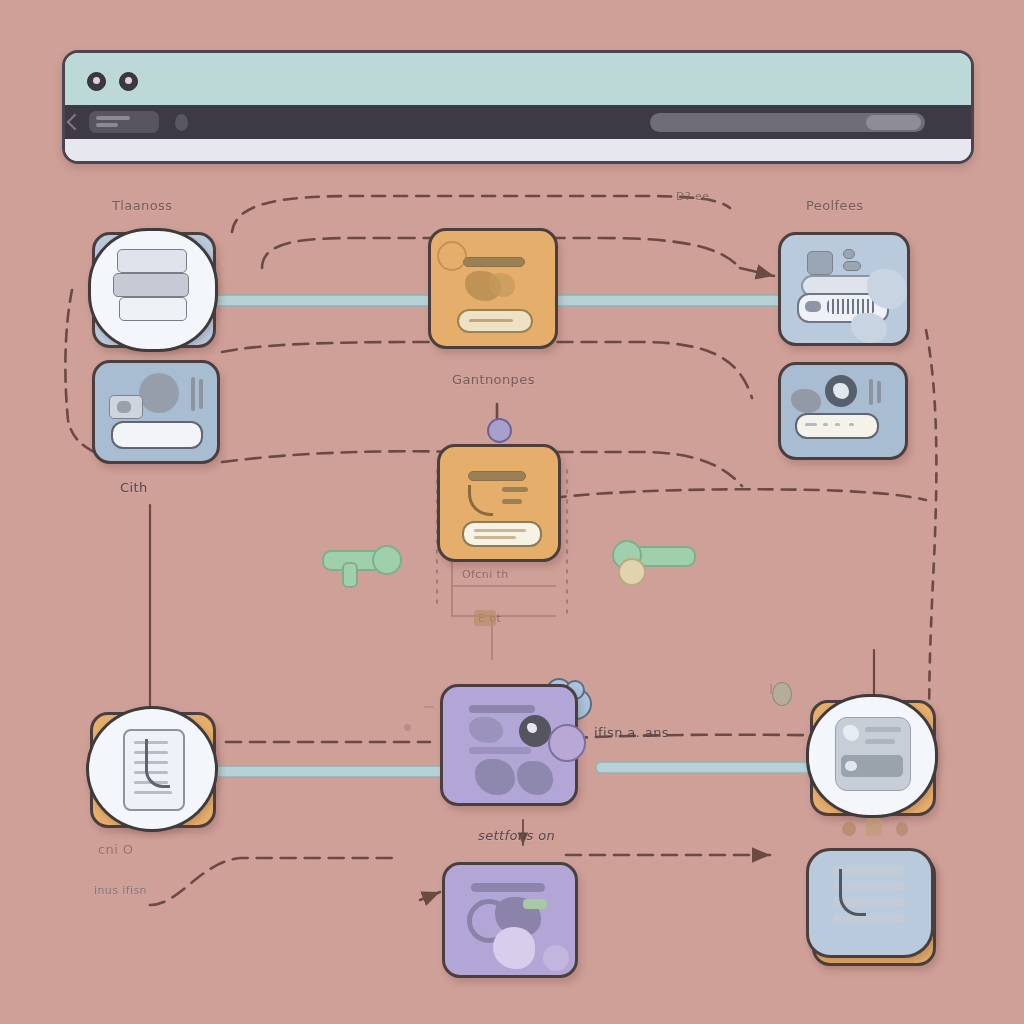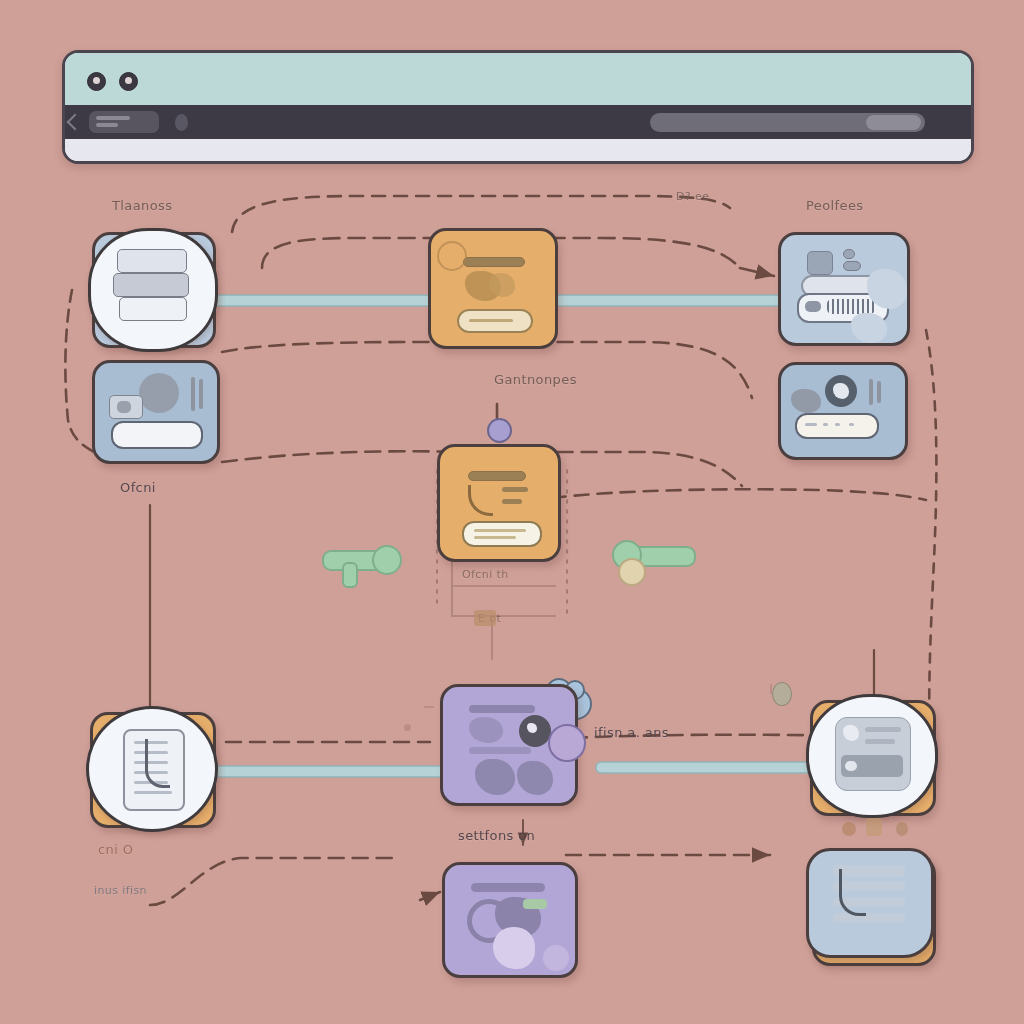--- a/index.html
+++ b/index.html
@@ -275,23 +275,23 @@
   </div>
 
   <div class="node grayblue" style="left:92px;top:360px;width:122px;height:98px;">
     <span class="disc" style="left:44px;top:10px;width:40px;height:40px;background:#9399a6;opacity:.85;"></span>
     <span class="bar" style="left:14px;top:32px;width:32px;height:22px;background:#cfd5de;border-color:#7d838f;"></span>
     <span class="bar" style="left:22px;top:38px;width:14px;height:12px;background:#9ba1ac;border:none;"></span>
     <span class="bar" style="left:96px;top:14px;width:4px;height:34px;background:#8d939f;border:none;border-radius:2px;"></span>
     <span class="bar" style="left:104px;top:16px;width:4px;height:30px;background:#8d939f;border:none;border-radius:2px;"></span>
     <span class="pillbar" style="left:16px;top:58px;width:88px;height:24px;background:#f2f4f8;border-color:#5f6573;"></span>
   </div>
-  <div class="label dark" style="left:120px;top:480px;">Ofcni</div>
-
-  <div class="label" style="left:452px;top:372px;margin-left:42px;">Gantnonpes</div>
+  <div class="label dark" style="left:120px;top:480px;">Cith</div>
+
+  <div class="label" style="left:452px;top:372px;">Gantnonpes</div>
   <div class="fdot" style="left:487px;top:418px;width:21px;height:21px;background:#a79fd0;border:2px solid #6b6590;"></div>
   <div class="node orange" style="left:437px;top:444px;width:118px;height:112px;">
     <span class="bar" style="left:28px;top:24px;width:56px;height:8px;background:#9b7f55;border-color:#8b7049;"></span>
     <span class="faux-curve" style="left:28px;top:38px;width:22px;height:28px;border-color:#8a6a3e;"></span>
     <span class="bar" style="left:62px;top:40px;width:26px;height:5px;background:#9b7f55;border:none;"></span>
     <span class="bar" style="left:62px;top:52px;width:20px;height:5px;background:#9b7f55;border:none;"></span>
     <span class="pillbar" style="left:22px;top:74px;width:76px;height:22px;background:#f6f2e6;border-color:#8e7a53;">
       <i style="top:6px;width:52px;background:#c8b88f;"></i>
       <i style="top:13px;width:42px;background:#c8b88f;"></i>
     </span>
@@ -346,21 +346,21 @@
     <span class="bar" style="left:26px;top:18px;width:66px;height:8px;background:#8d85ad;border:none;"></span>
     <span class="blob" style="left:26px;top:30px;width:34px;height:26px;background:#9b93bd;"></span>
     <span class="disc" style="left:76px;top:28px;width:32px;height:32px;background:#56545f;"></span>
     <span class="blob" style="left:84px;top:36px;width:10px;height:10px;background:#e9e6f2;"></span>
     <span class="bar" style="left:26px;top:60px;width:62px;height:7px;background:#9b93bd;border:none;"></span>
     <span class="blob" style="left:32px;top:72px;width:40px;height:36px;background:#8f88ae;"></span>
     <span class="blob" style="left:74px;top:74px;width:36px;height:34px;background:#8f88ae;"></span>
   </div>
   <div class="fdot" style="left:548px;top:724px;width:34px;height:34px;background:#b9a8d6;border:2px solid #7d6fa3;"></div>
   <div class="label dark" style="left:594px;top:725px;">ifisn a. ans</div>
-  <div class="label dark" style="left:458px;top:828px;">settfons on</div>
+  <div class="label dark" style="left:478px;top:828px;font-style:italic;">settfons on</div>
 
   <div class="node orange" style="left:810px;top:700px;width:120px;height:110px;"></div>
   <div class="oval" style="left:806px;top:694px;width:126px;height:118px;border-radius:48%;">
     <span class="bar" style="left:26px;top:20px;width:74px;height:72px;background:#c8ced8;border-color:#9aa1ad;border-radius:12px;"></span>
     <span class="blob" style="left:34px;top:28px;width:16px;height:16px;background:#e8ecf2;"></span>
     <span class="bar" style="left:56px;top:30px;width:36px;height:5px;background:#aeb5c0;border:none;"></span>
     <span class="bar" style="left:56px;top:42px;width:30px;height:5px;background:#aeb5c0;border:none;"></span>
     <span class="bar" style="left:32px;top:58px;width:62px;height:22px;background:#9aa2ae;border:none;border-radius:5px;"></span>
     <span class="bar" style="left:36px;top:64px;width:12px;height:10px;background:#e2e6ed;border:none;"></span>
   </div>

